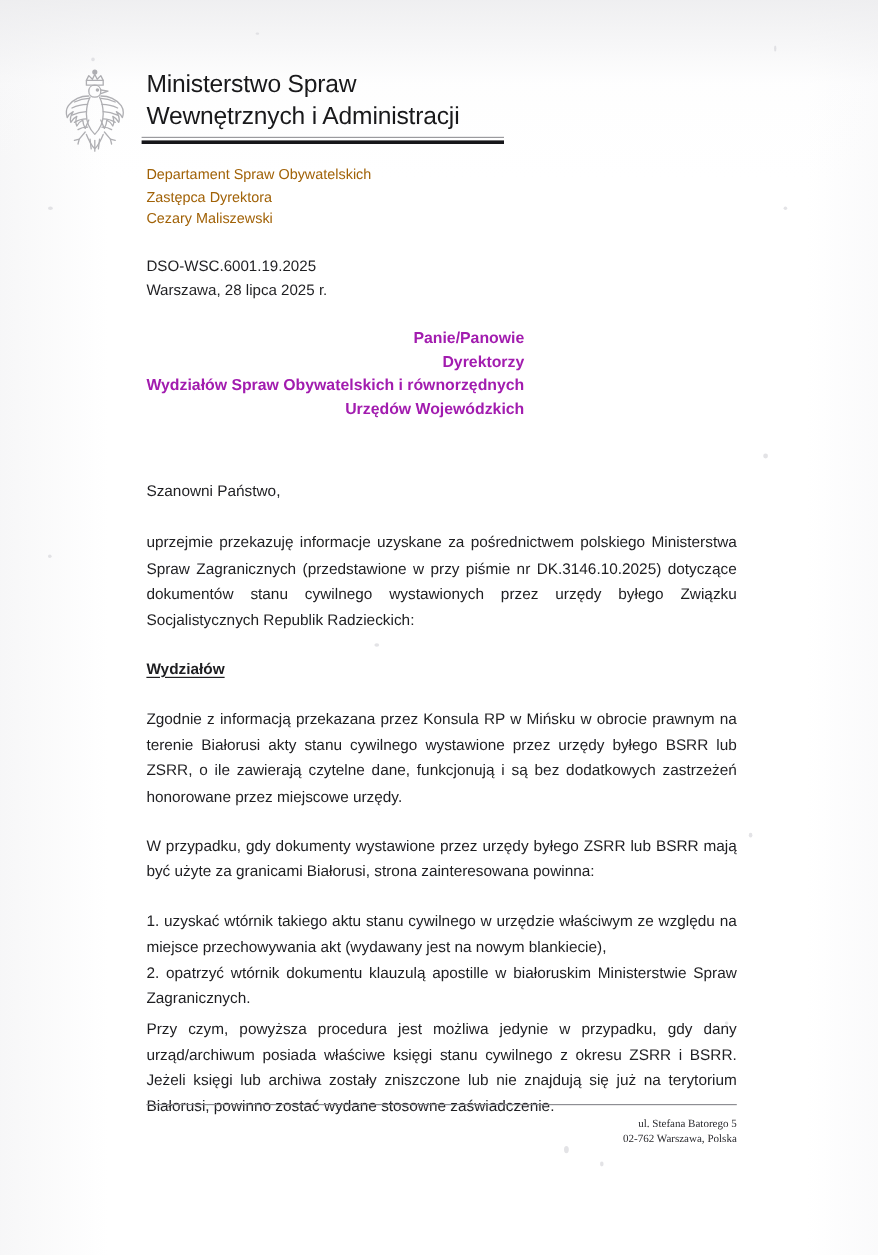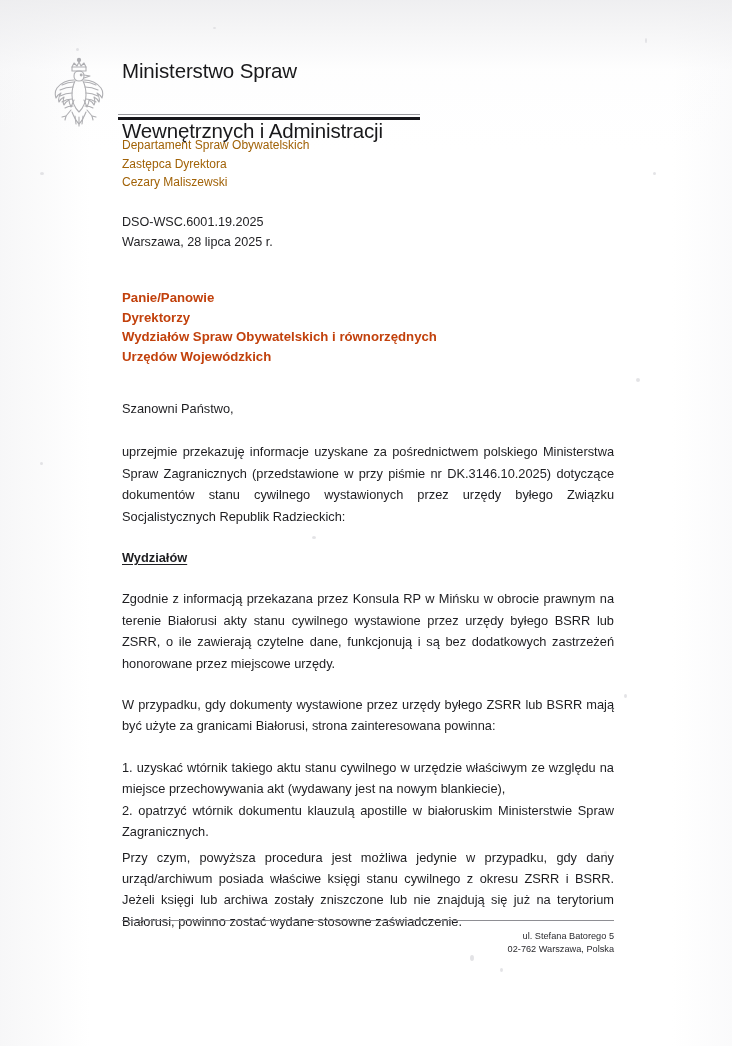--- a/index.html
+++ b/index.html
@@ -58,21 +58,21 @@
     position: absolute;
     left: 80px;
     top: 6px;
     width: 420px;
     font-size: 20.5px;
     line-height: 26px;
     font-weight: 400;
     letter-spacing: -0.15px;
     color: #19191b;
   }
-  .ministry-title .line2 { display: block; margin-top: 34px; }
+  .ministry-title .line2 { display: block; }
 
   .rule-head {
     position: absolute;
     left: 76px;
     top: 62px;
     width: 302px;
     height: 6px;
   }
   .rule-head .thin {
     position: absolute; left: 0; top: 0;
@@ -99,25 +99,26 @@
     top: 212px;
     font-size: 12.6px;
     line-height: 20px;
     color: #1f1f22;
   }
 
   
   .addressee {
     position: absolute;
     left: 122px;
-    top: 288px;
+    top: 272px;
     font-size: 13.2px;
     line-height: 19.5px;
     font-weight: 700;
-    color: #c2410c;
+    color: #a21caf;
+    text-align: right;
   }
 
   
   .body {
     position: absolute;
     left: 122px;
     top: 398px;
     width: 492px;
     font-size: 12.8px;
     line-height: 21.4px;
@@ -157,20 +158,21 @@
     width: 100%;
     height: 1px;
     background: #8e8e93;
   }
   .footer-address {
     margin-top: 9px;
     text-align: right;
     font-size: 9.2px;
     line-height: 12.5px;
     color: #2a2a2e;
+    font-family: Liberation Serif, serif;
   }
 </style>
 </head>
 <body>
 
 <div class="page">
 
   <div class="scan-tint"></div>
 
   <div class="speck" style="left:76px;  top:48px;  width:3px; height:3px;"></div>

